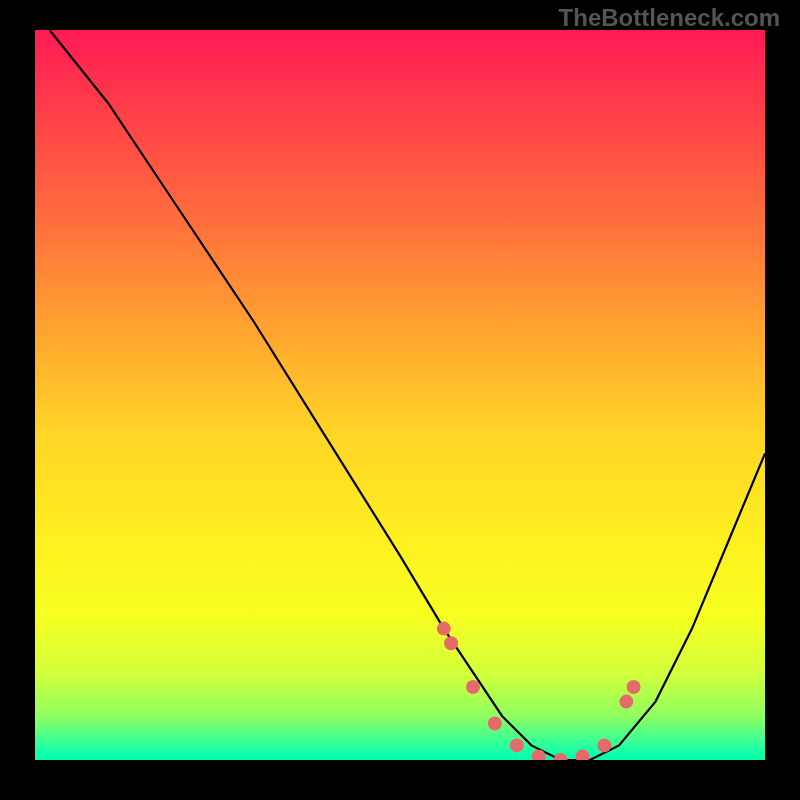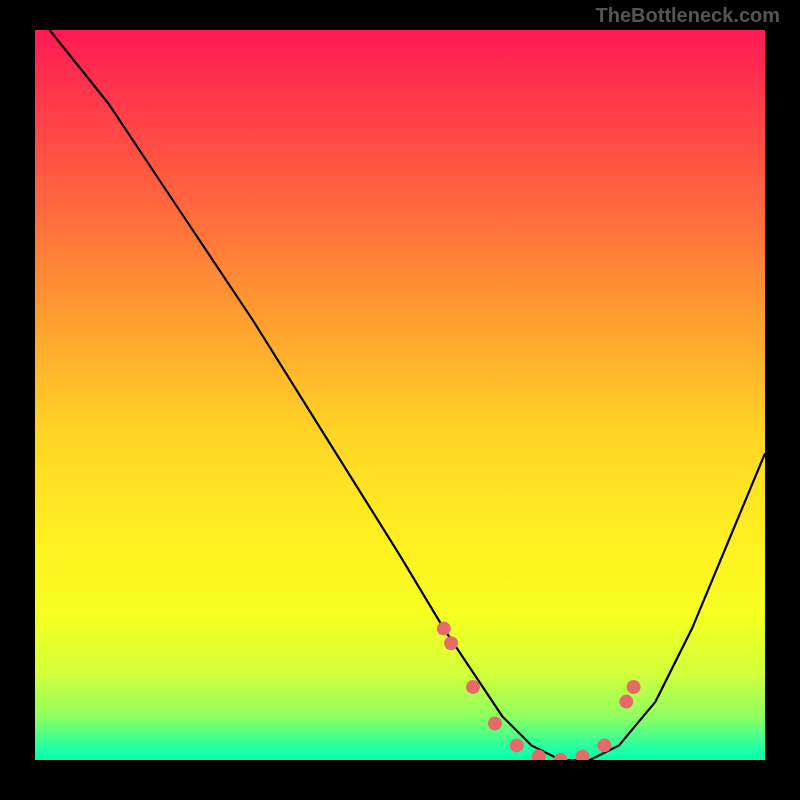--- a/index.html
+++ b/index.html
@@ -9,21 +9,21 @@
     height: 800px;
     background: #000;
     font-family: Arial, sans-serif;
     position: relative;
   }
   .watermark {
     position: absolute;
     top: 4px;
     right: 20px;
     color: #555;
-    font-size: 20px;
+    font-size: 24px;
     font-weight: bold;
     z-index: 10;
   }
   .plot-area {
     position: absolute;
     left: 35px;
     top: 30px;
     width: 730px;
     height: 730px;
     background: linear-gradient(to bottom,

